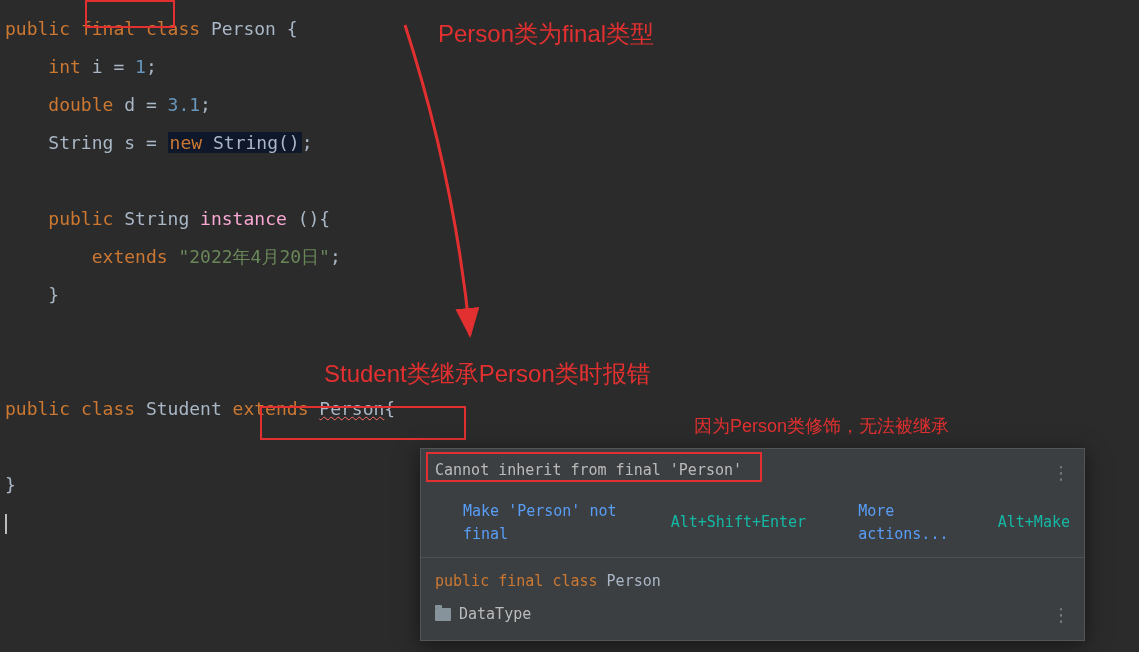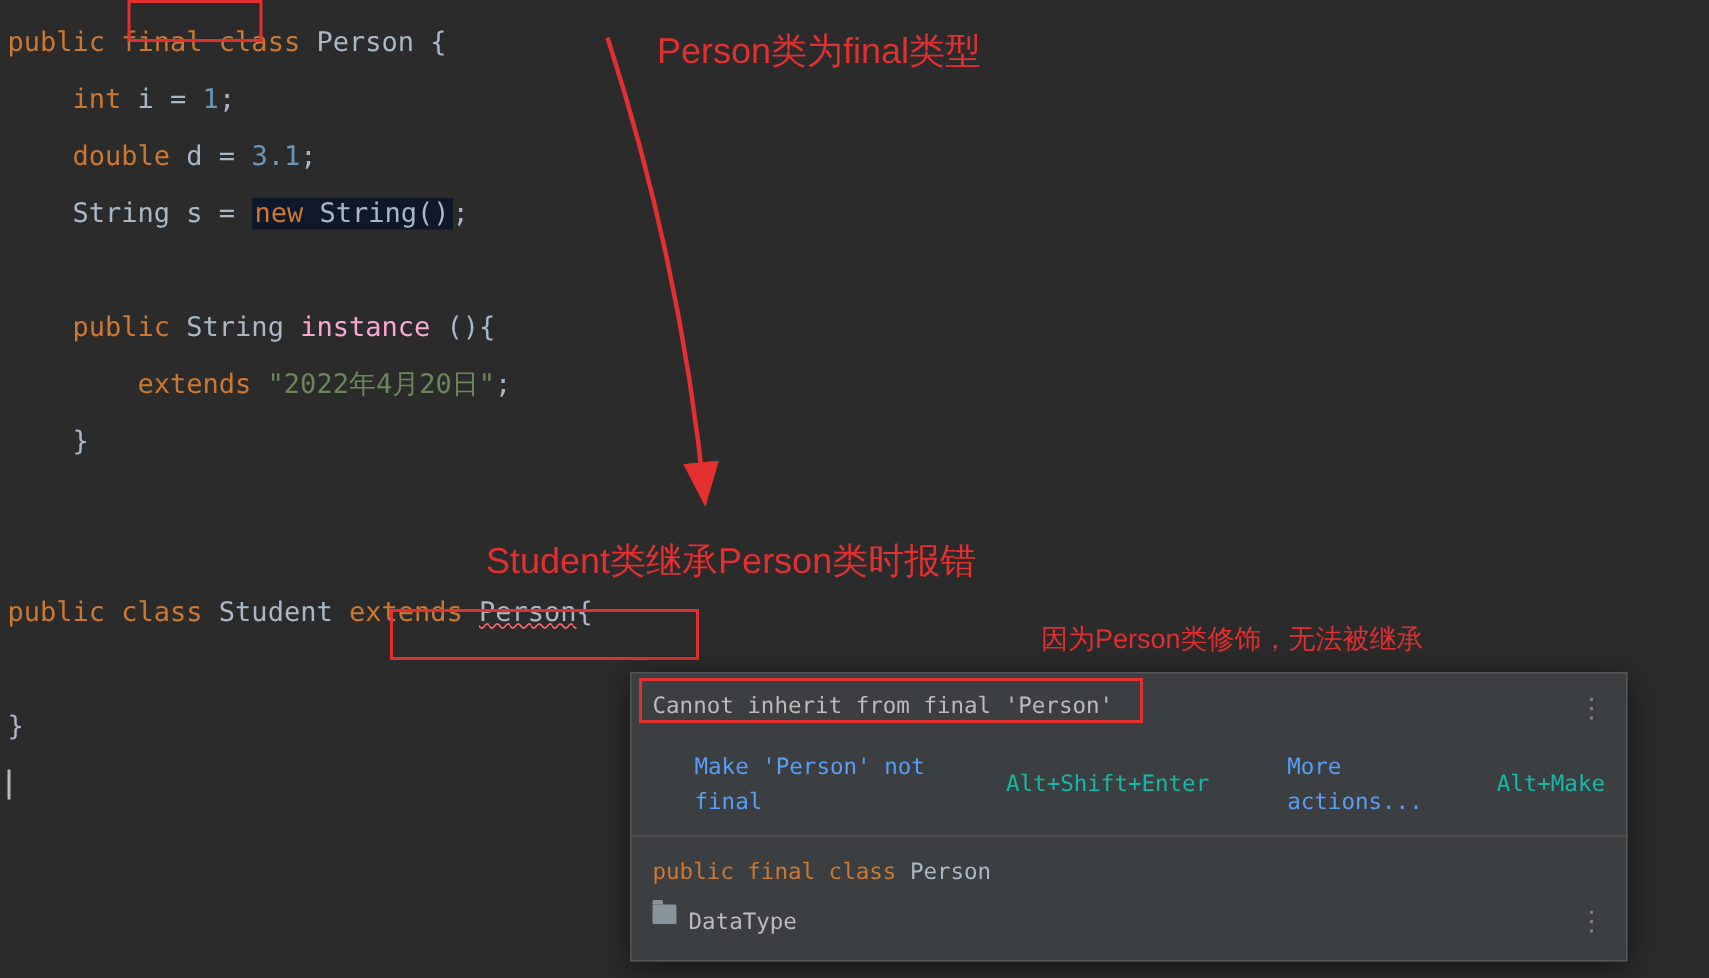--- a/index.html
+++ b/index.html
@@ -163,21 +163,21 @@
     <span class="popup-link">Make 'Person' not final</span>
     <span class="popup-shortcut">Alt+Shift+Enter</span>
     <span class="spacer"></span>
     <span class="popup-link">More actions...</span>
     <span class="popup-shortcut">Alt+Make</span>
   </div>
   <div class="popup-sig">
     <span class="kw">public</span> <span class="kw">final</span> <span class="kw">class</span> <span>Person</span>
   </div>
   <div class="popup-loc">
-    <span style="display:flex;gap:8px;">
+    <span style="display:flex;align-items:center;gap:8px;">
       <span class="folder-icon"></span>
       <span>DataType</span>
     </span>
     <span class="more-icon">⋮</span>
   </div>
 </div>
 
 <div class="red-box-err" style="left:426px; top:452px; width:336px; height:30px;"></div>
 
 </body></html>

